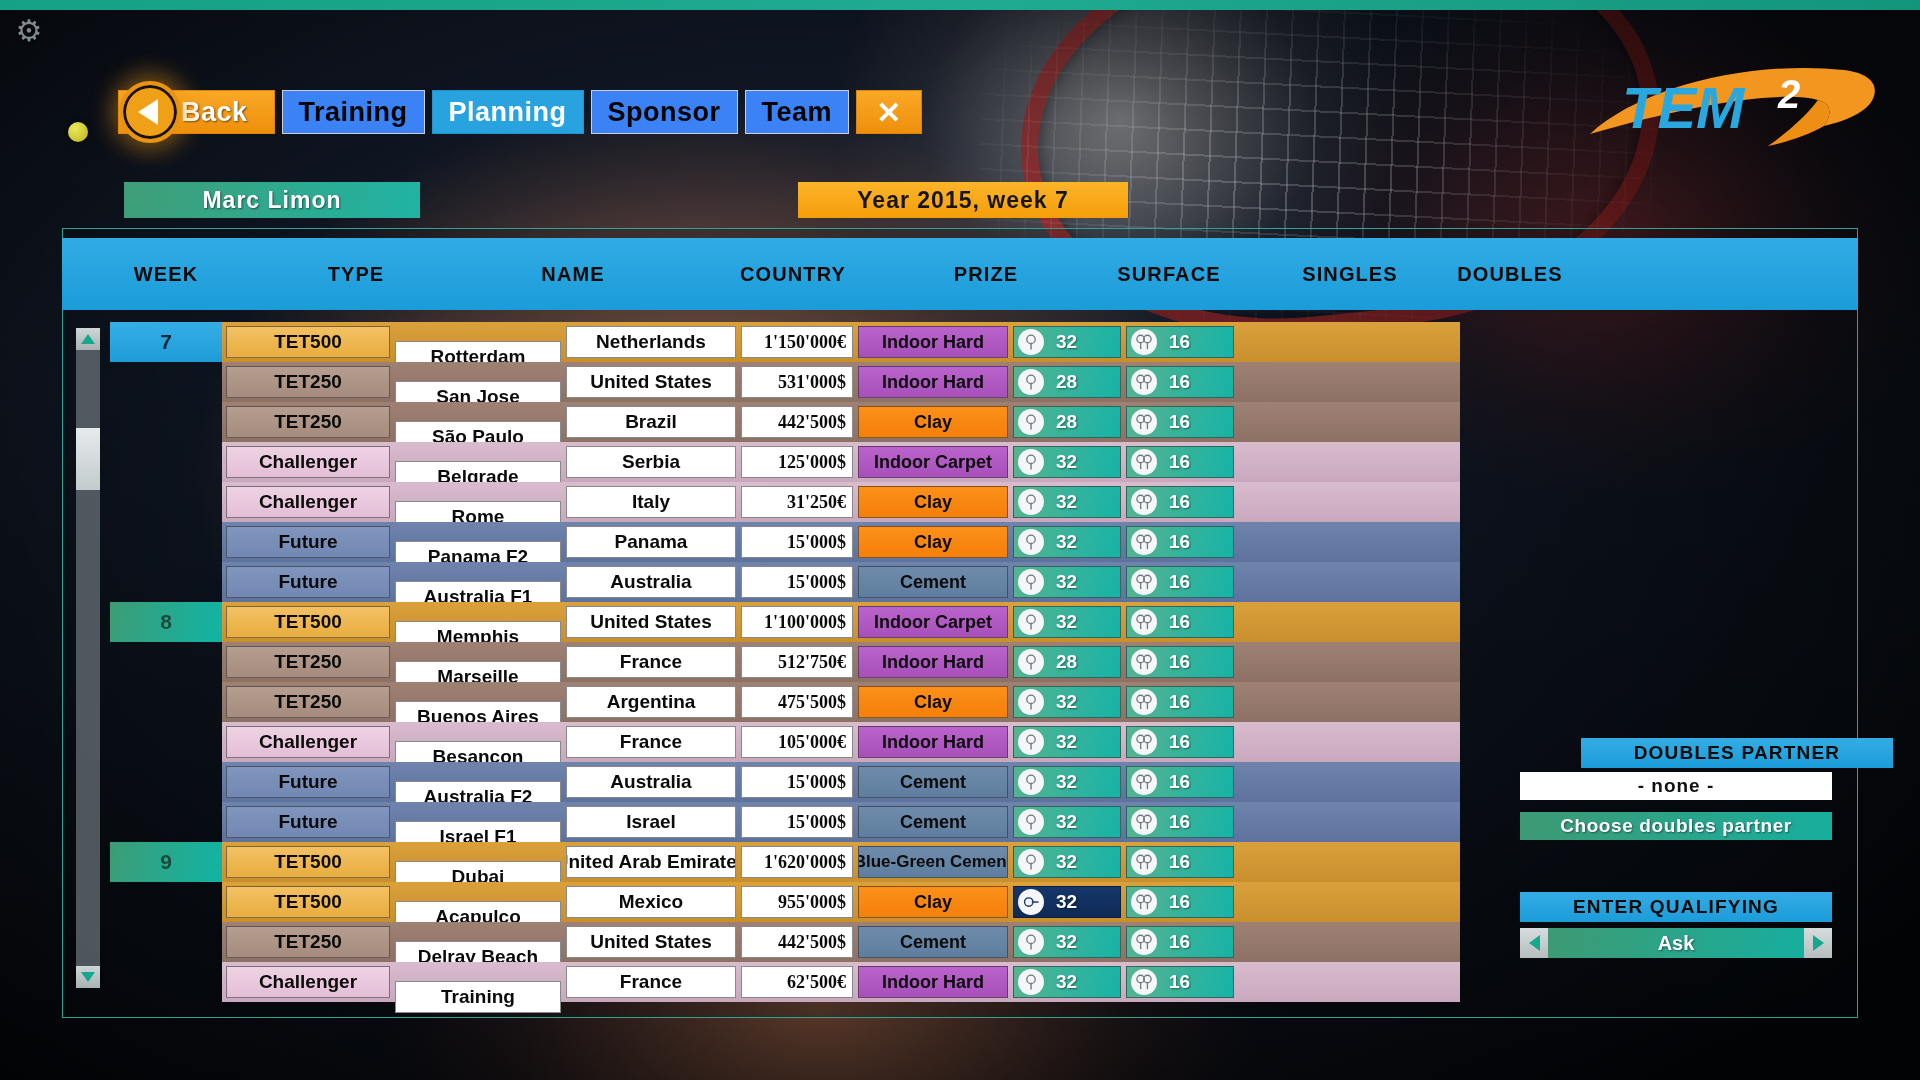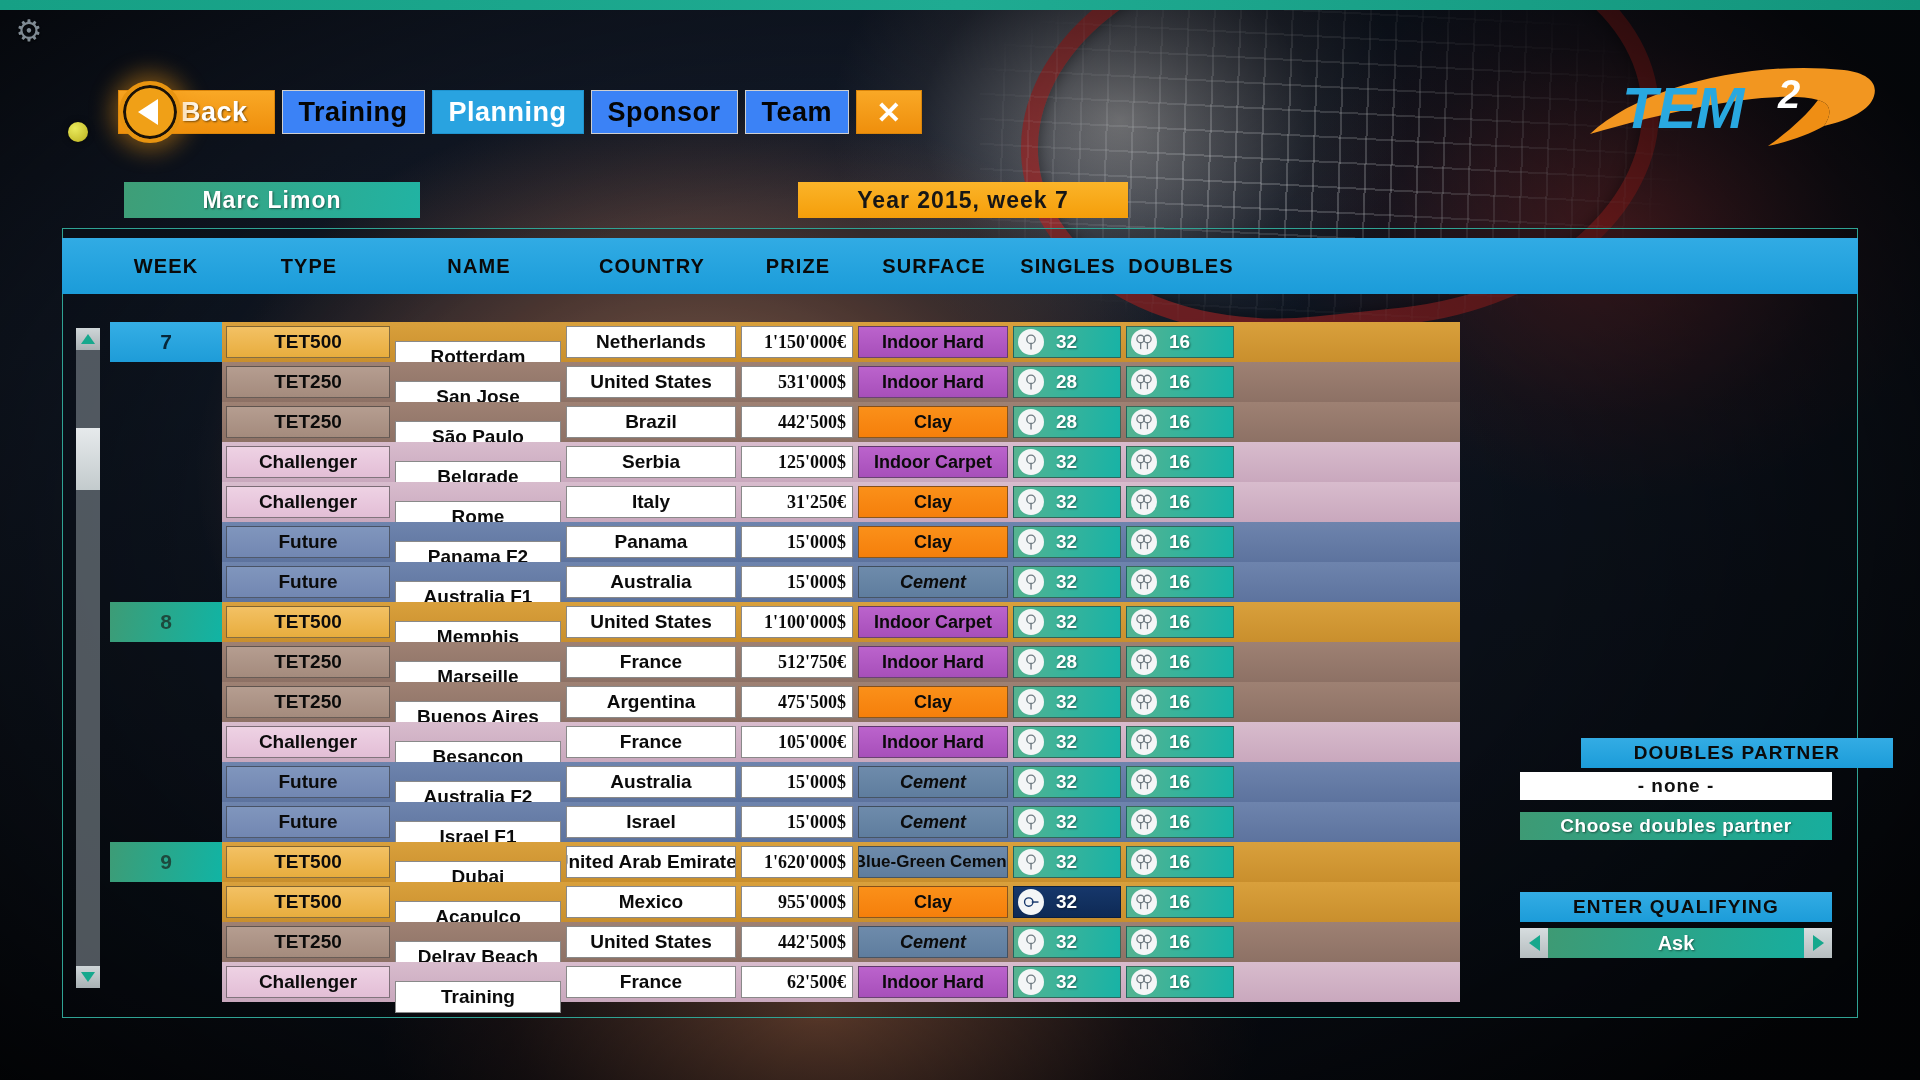--- a/index.html
+++ b/index.html
@@ -112,24 +112,24 @@
     color: #161616; font-size: 23px; font-weight: bold; letter-spacing: 1px;
   }
 
   
   #panel {
     position: absolute; left: 62px; top: 228px; width: 1796px; height: 790px;
     border: 1px solid #2fa394;
     background: rgba(6,10,16,0.18);
   }
   #thead {
-    position: absolute; left: 62px; top: 238px; width: 1796px; height: 56px;
+    position: absolute; left: 62px; top: 238px; width: 1796px; height: 72px;
     background: linear-gradient(180deg,#31abe4 0%,#1b9cd9 100%);
     display: flex; align-items: center;
-    color: #0a0a0a; font-size: 20px; font-weight: bold; letter-spacing: 1.1px;
+    color: #0a0a0a; font-size: 20px; font-weight: bold; letter-spacing: 1.1px; gap: 47px;
   }
   #thead .hc { text-align: center; }
 
   
   #scroll {
     position: absolute; left: 76px; top: 328px; width: 24px; height: 660px;
     background: rgba(30,36,44,0.0);
   }
   .sc-btn {
     position: absolute; left: 0; width: 24px; height: 22px;
@@ -184,21 +184,21 @@
   .c-type.tfut  { background: linear-gradient(180deg,#8096bd,#7287b2); }
 
   .c-name    { flex: 0 0 166px; background:#fff;margin-top:29px; }
   .c-country { flex: 0 0 170px; background:#fff; }
   .c-prize   { flex: 0 0 112px; background:#fff; justify-content:flex-end; padding-right:6px; font-size:18px;font-family:Liberation Serif, serif; }
 
   .c-surface { flex: 0 0 150px; font-size:18px; }
   .s-indoorhard   { background: linear-gradient(180deg,#b濃,#ab55be); background: linear-gradient(180deg,#bb63cc,#a74fba); }
   .s-clay         { background: linear-gradient(180deg,#fb9019,#f57f0b); }
   .s-indoorcarpet { background: linear-gradient(180deg,#bb63cc,#a74fba); }
-  .s-cement       { background: linear-gradient(180deg,#6e8bab,#5f7d9e); font-style: italic; }
+  .s-cement       { background: linear-gradient(180deg,#6e8bab,#5f7d9e); }
   .s-bluegreen    { background: linear-gradient(180deg,#6e8bab,#5f7d9e); font-size:17px; }
 
   .c-singles, .c-doubles {
     flex: 0 0 108px; justify-content: flex-start; padding-left: 4px; gap: 12px;
     background: linear-gradient(100deg,#57b390,#17b3a6);
     color: #fff; font-size: 19px;
   }
   .c-singles.sel { background: linear-gradient(180deg,#16376b,#0e2a55); border-color:#0a1f40; }
   .ic {
     width: 26px; height: 26px; border-radius: 50%;

